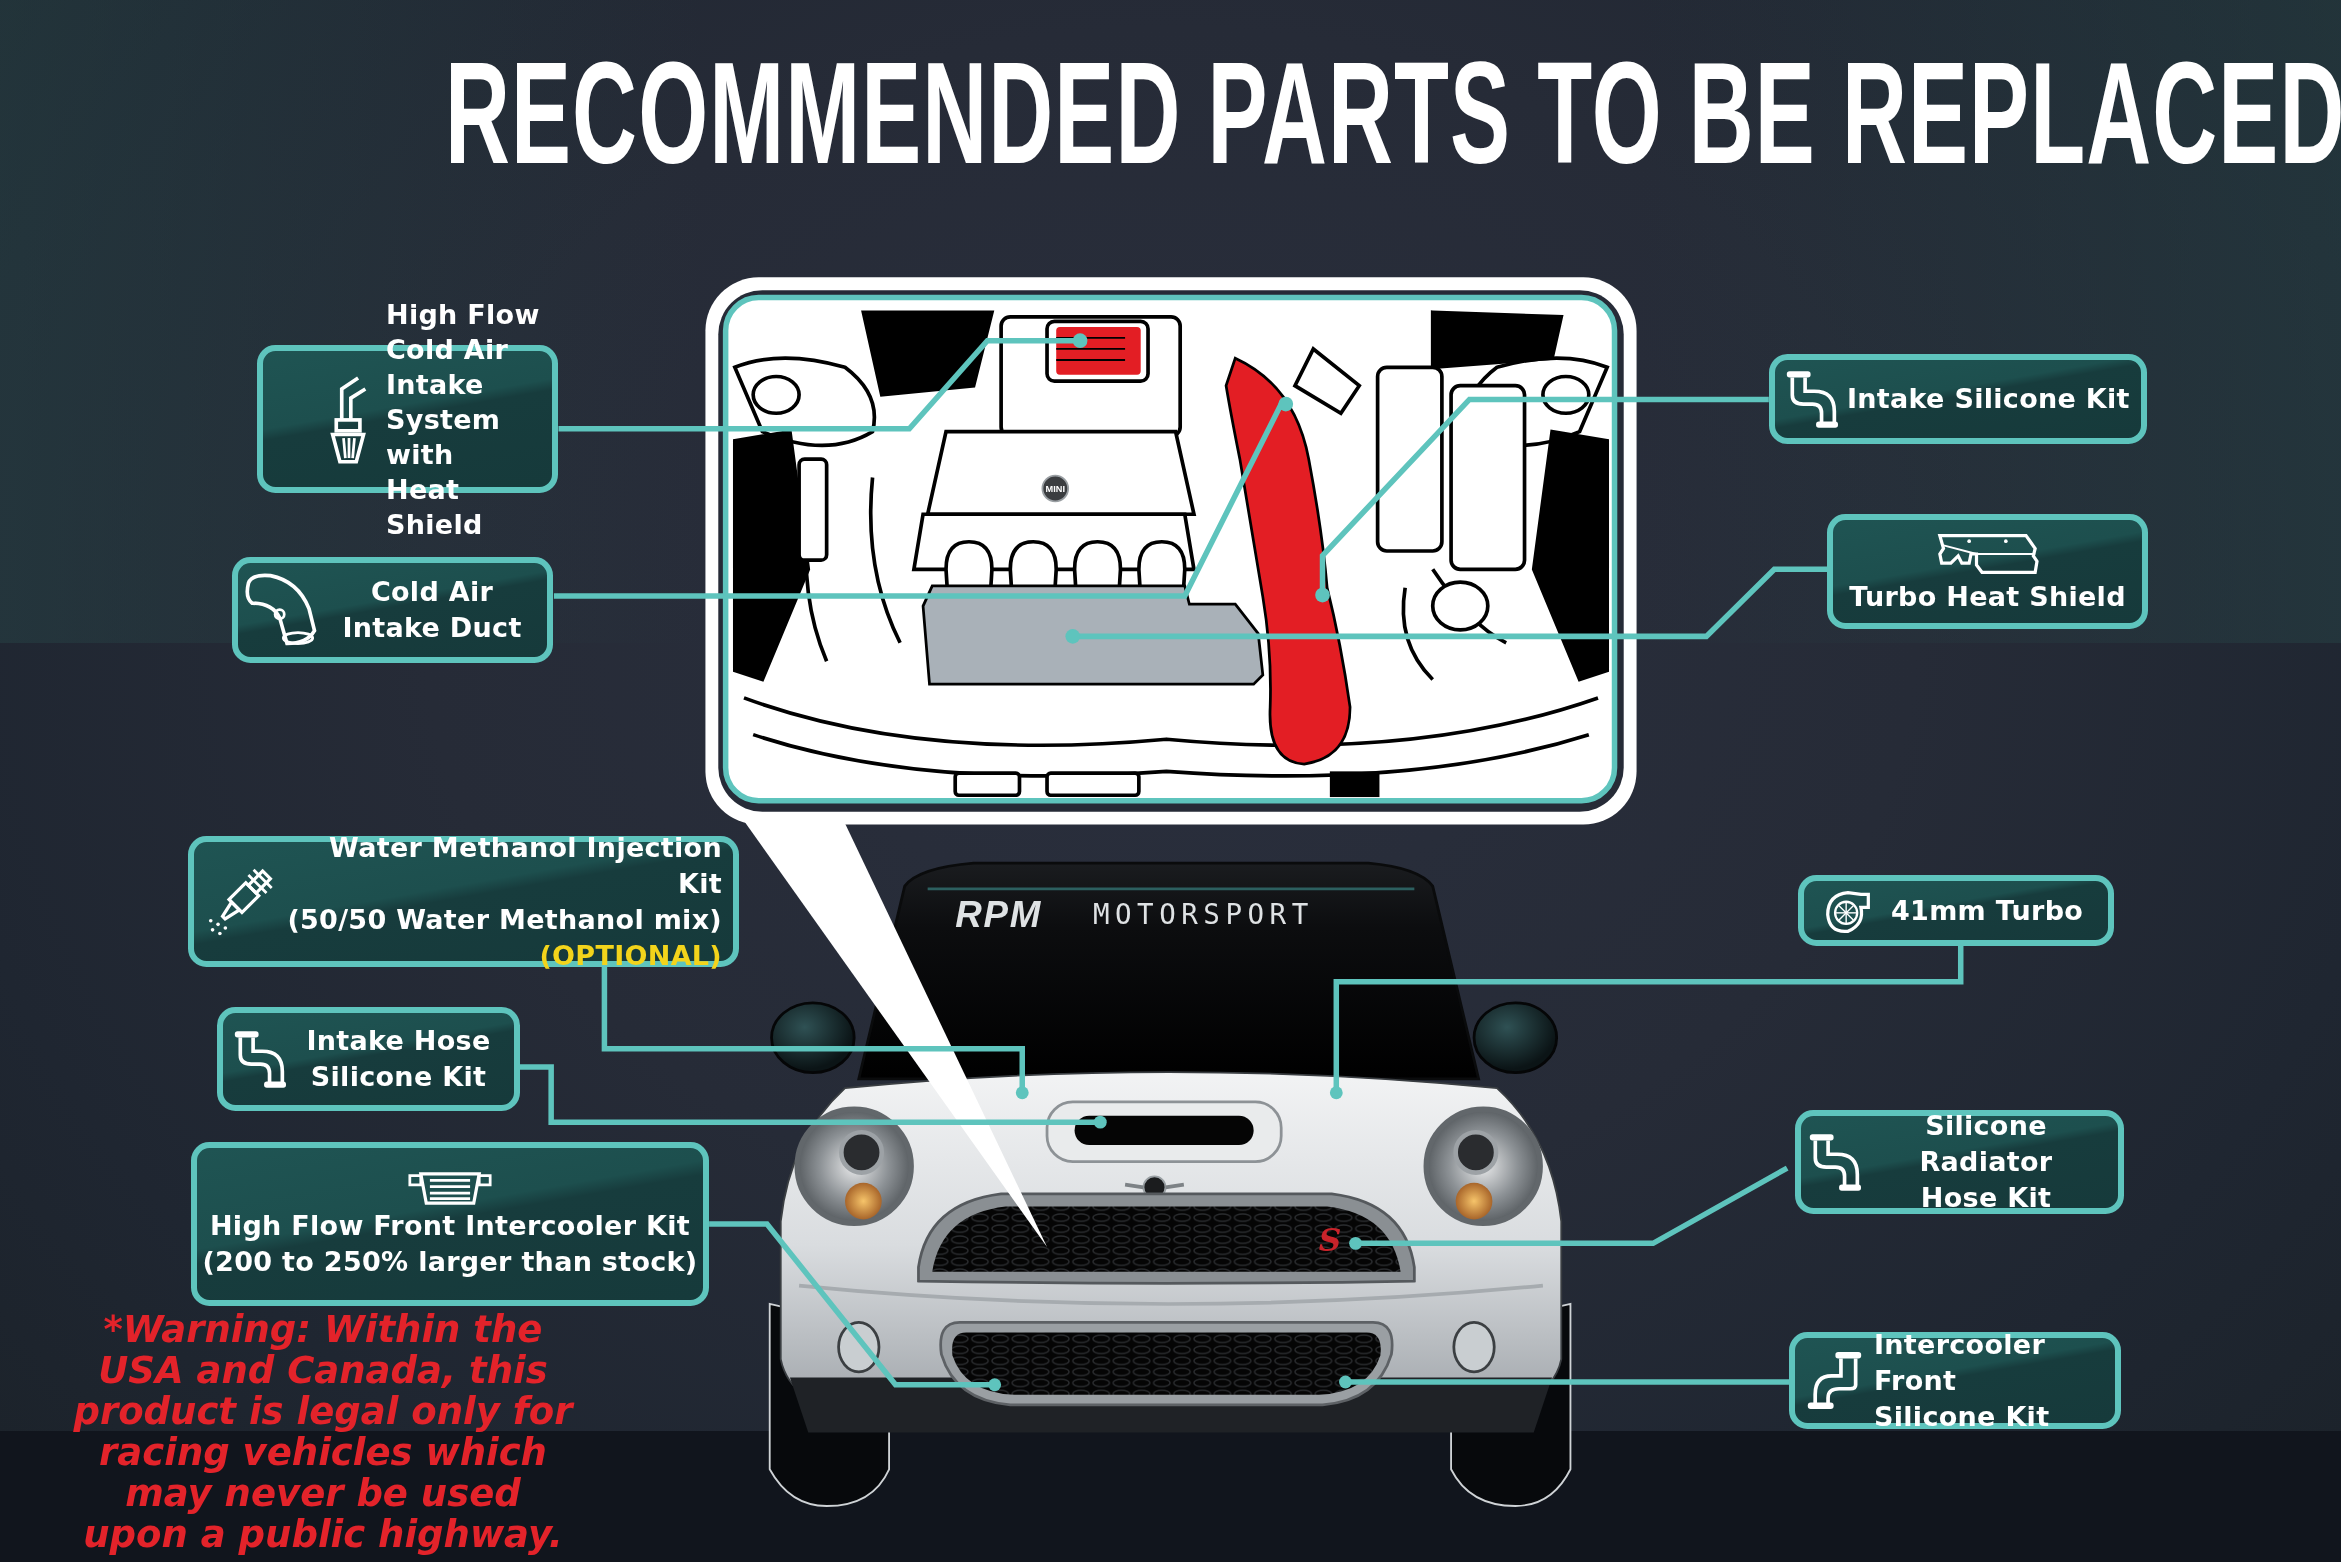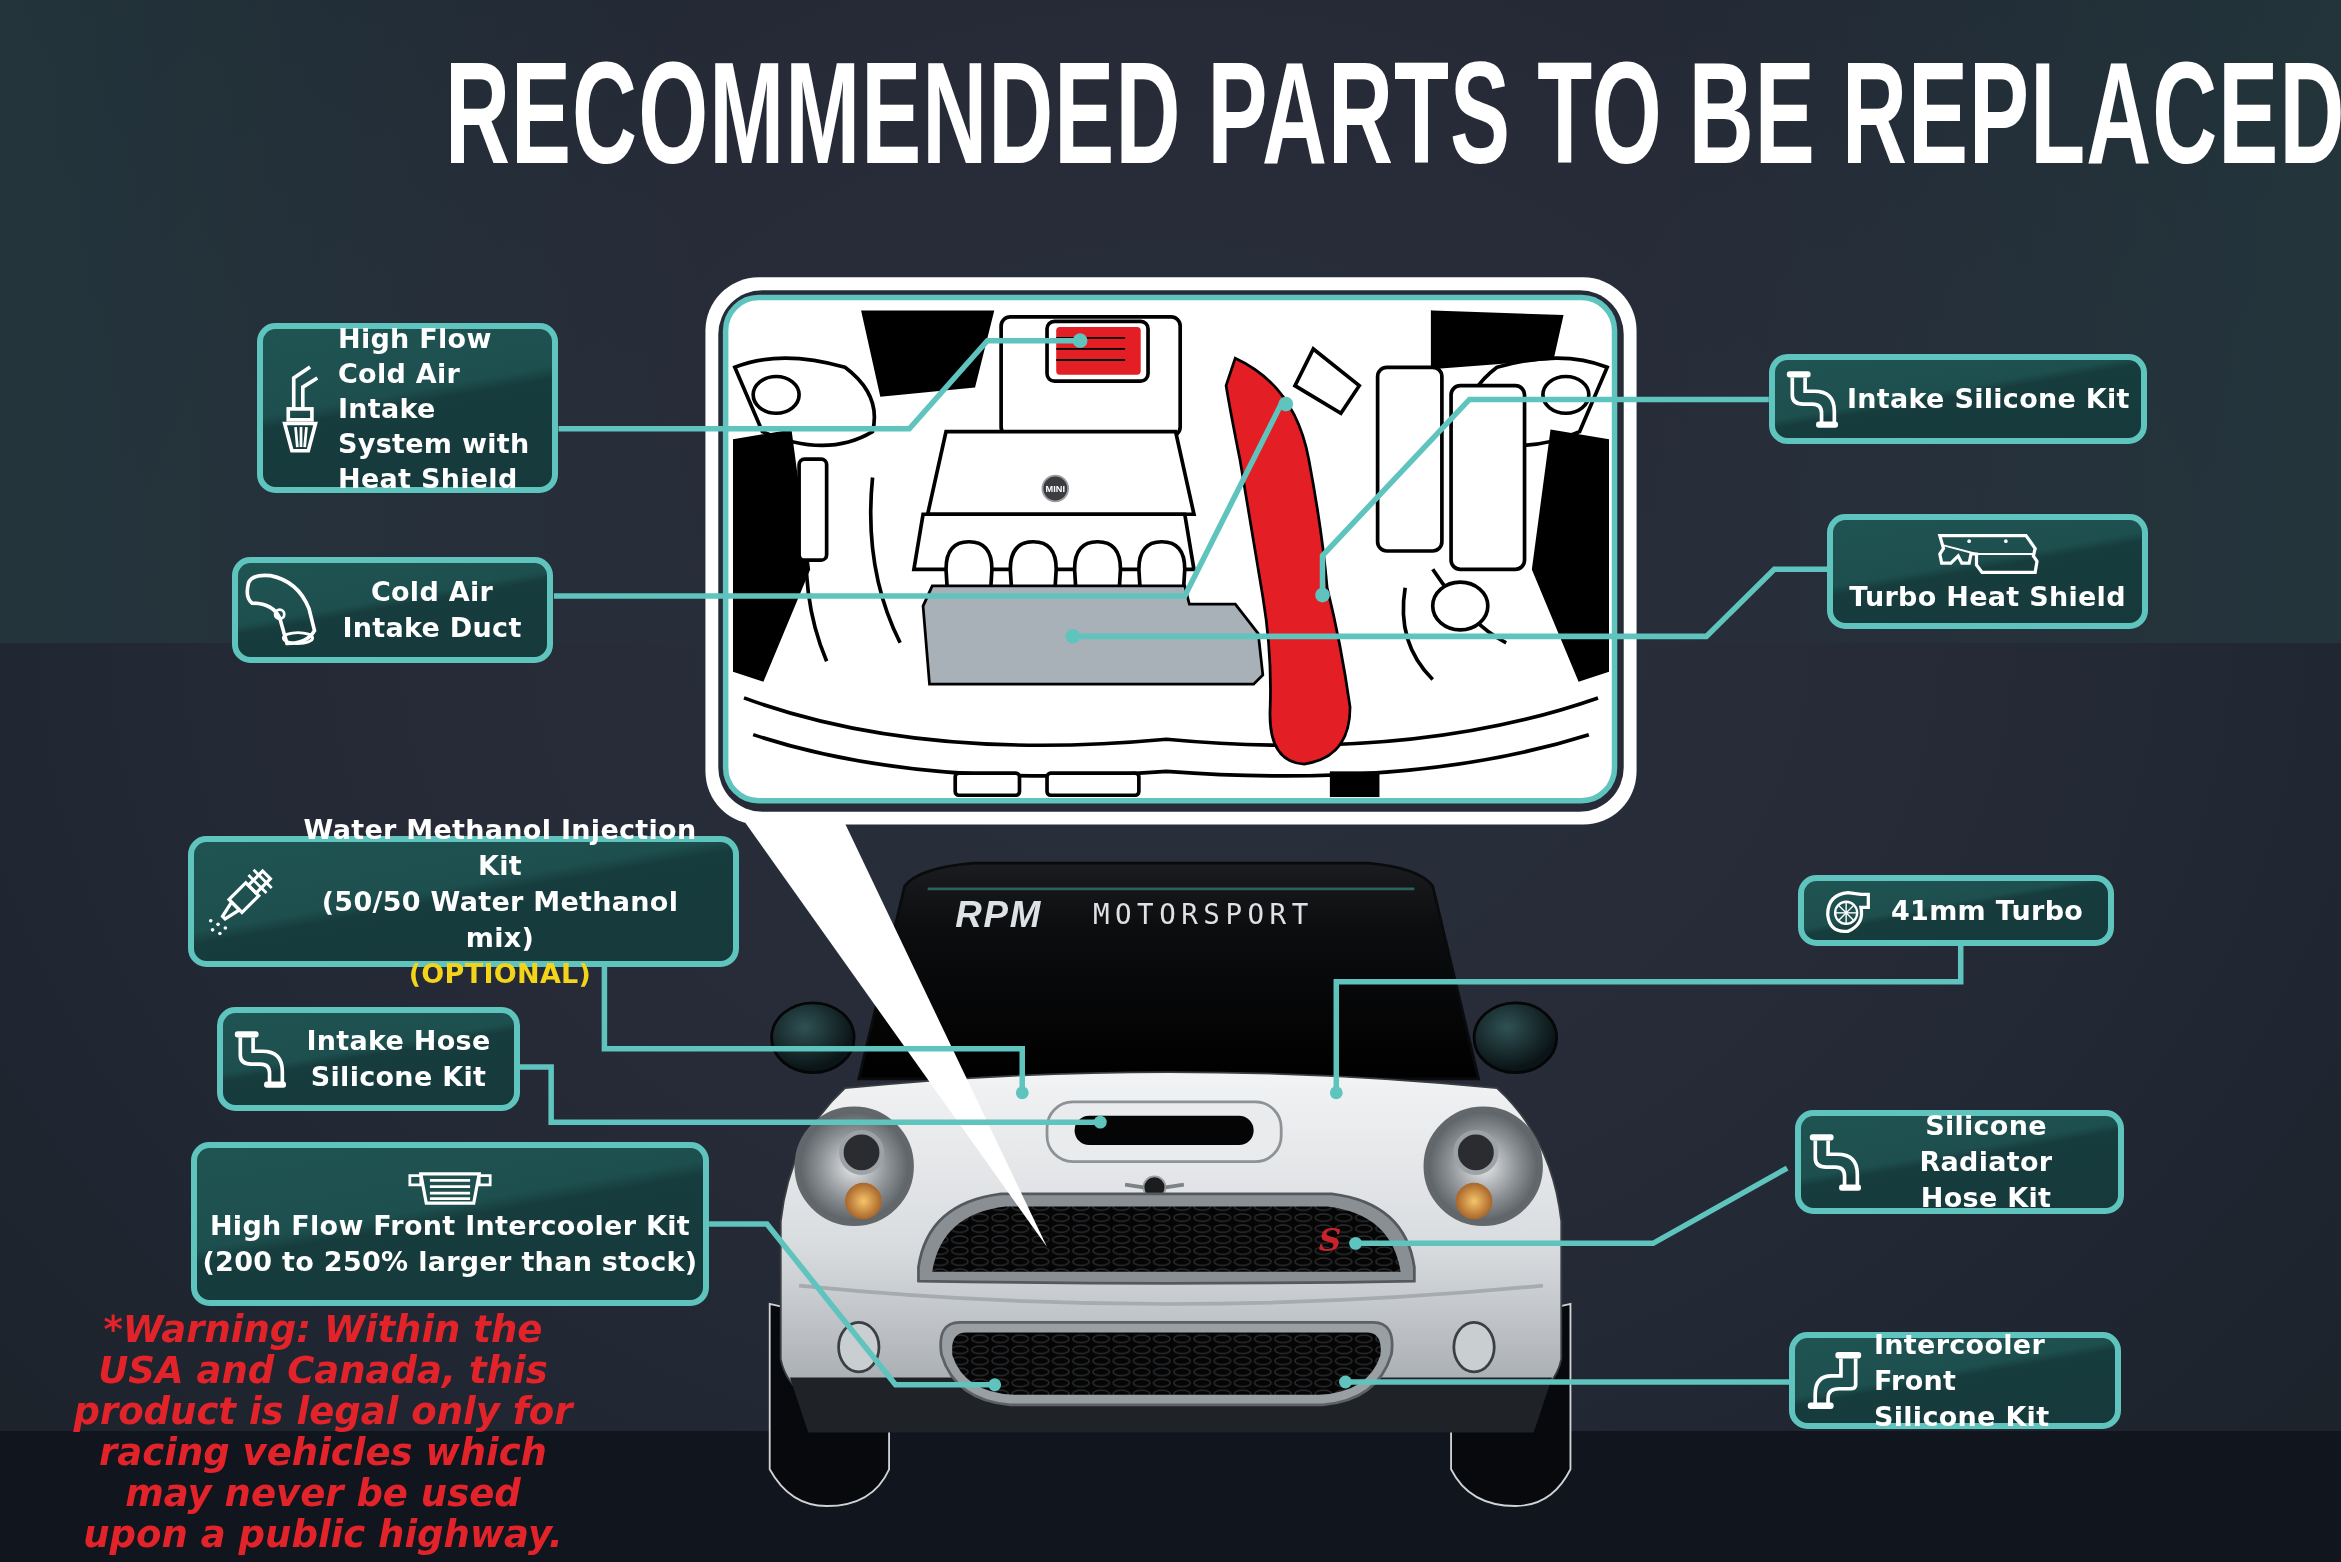--- a/index.html
+++ b/index.html
@@ -226,21 +226,21 @@
     <circle class="dot" cx="1455" cy="1190" r="7"></circle>
 
     <polyline class="line" points="1946,1272 1800,1354 1476,1354"></polyline>
     <circle class="dot" cx="1476" cy="1354" r="7"></circle>
 
     <polyline class="line" points="1948,1505 1465,1505"></polyline>
     <circle class="dot" cx="1465" cy="1505" r="7"></circle>
   </g>
 </svg>
 
-<div class="box" style="left:257px;top:323px;width:301px;height:170px;">
+<div class="box" style="left:257px;top:345px;width:301px;height:148px;padding-left:48px;">
   <span class="icon" style="width:75px;">
     <svg width="40" height="90" viewBox="0 0 44 98">
         <path d="M32 4 L14 16 L14 50 M40 16 L24 26 L24 50" stroke="#fff" stroke-width="4" fill="none"></path>
         <rect x="8" y="50" width="26" height="12" fill="none" stroke="#fff" stroke-width="4"></rect>
         <path d="M4 66 L38 66 L30 96 L12 96 Z" fill="none" stroke="#fff" stroke-width="4"></path>
         <path d="M16 70 L18 92 M22 70 L22 92 M28 70 L26 92" stroke="#fff" stroke-width="3"></path>
       </svg>
   </span>
   <div class="text left" style="font-size:27px;line-height:35px;">
     <div>High Flow</div>
@@ -298,21 +298,21 @@
         </g>
         <g fill="#fff">
           <circle cx="6" cy="72" r="2"></circle>
           <circle cx="12" cy="66" r="2"></circle>
           <circle cx="4" cy="62" r="2"></circle>
           <circle cx="14" cy="76" r="2"></circle>
           <circle cx="20" cy="70" r="2"></circle>
         </g>
       </svg>
   </span>
-  <div class="text" style="padding-right:19px;">
+  <div class="text" style="padding-right:11px;text-align:right;">
     <div>Water Methanol Injection Kit</div>
       <div>(50/50 Water Methanol mix)</div>
     <div class="optional">(OPTIONAL)</div>
   </div>
 </div>
 
 <div class="box" style="left:217px;top:1007px;width:303px;height:104px;">
   <span class="icon" style="width:73px;">
     <svg width="53" height="61" viewBox="0 0 58 66">
         <rect x="2" y="2" width="26" height="7" rx="3" fill="#fff"></rect>

